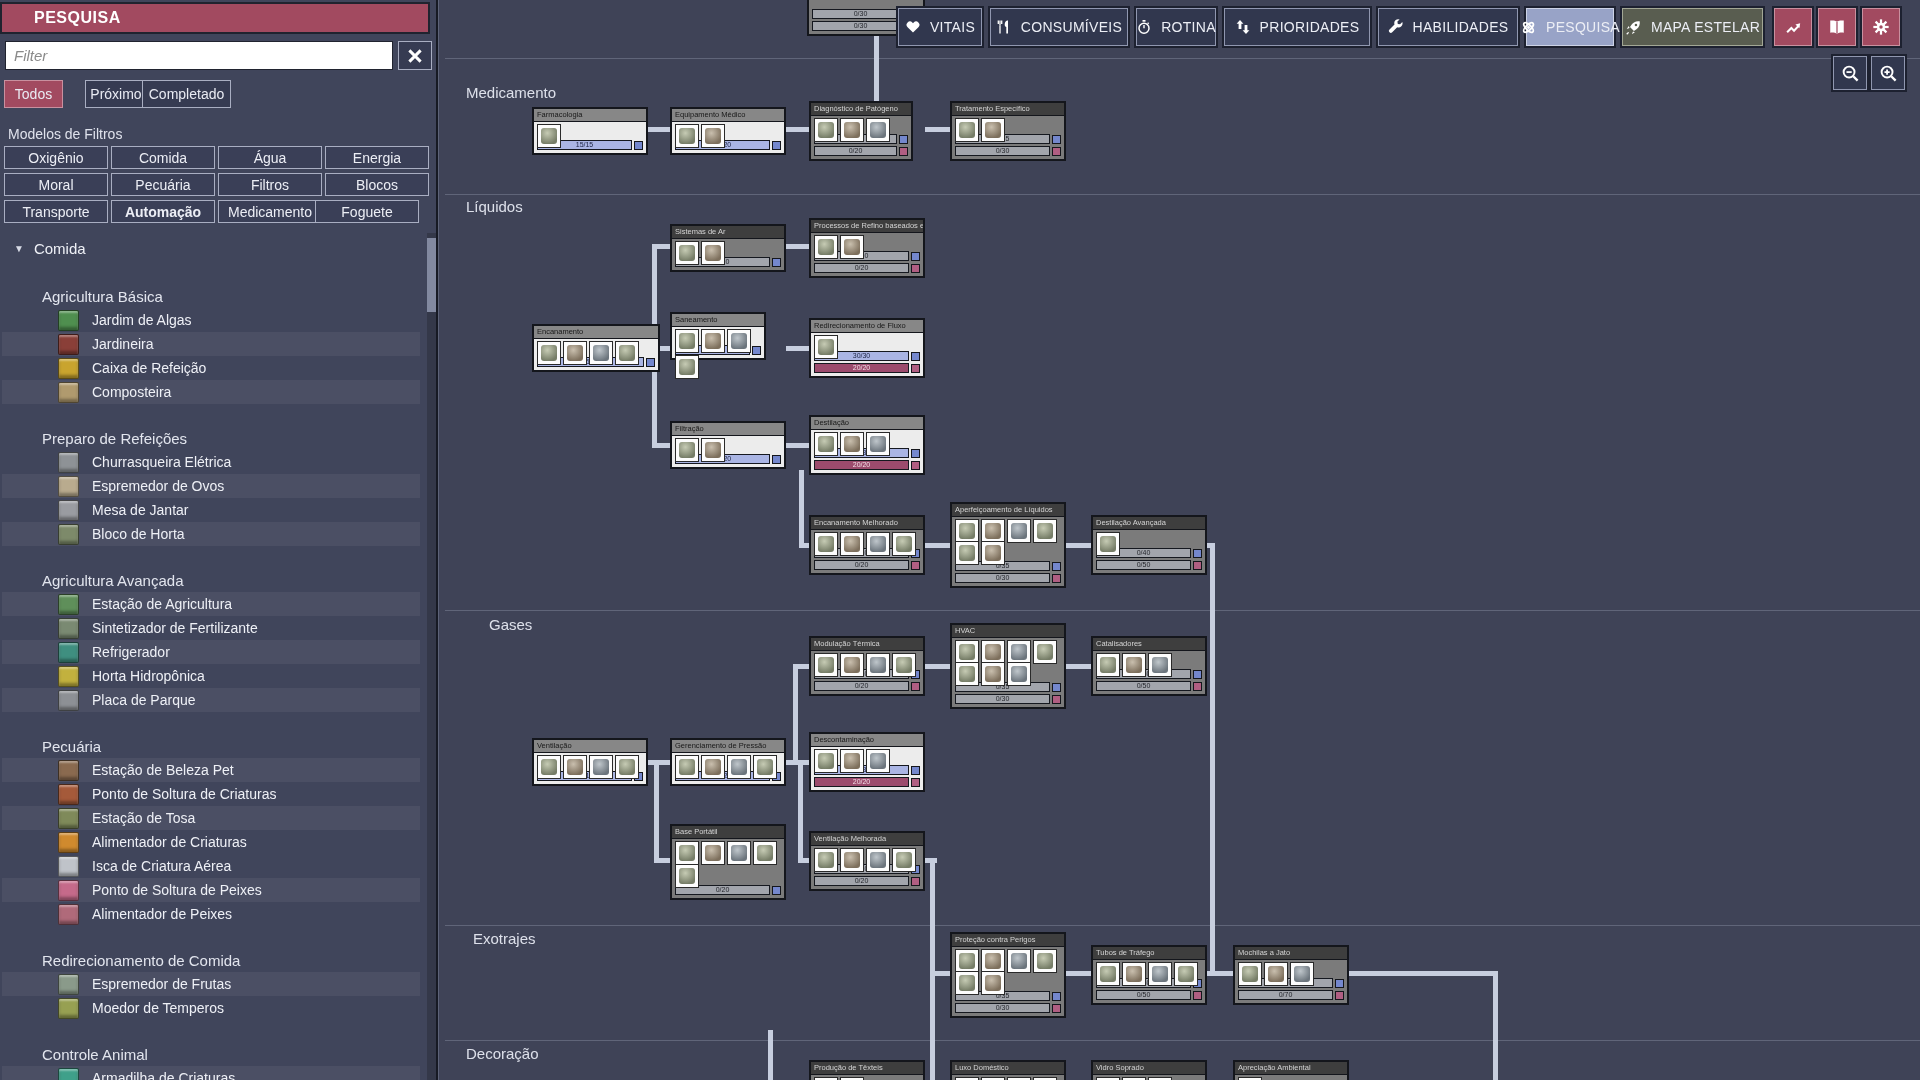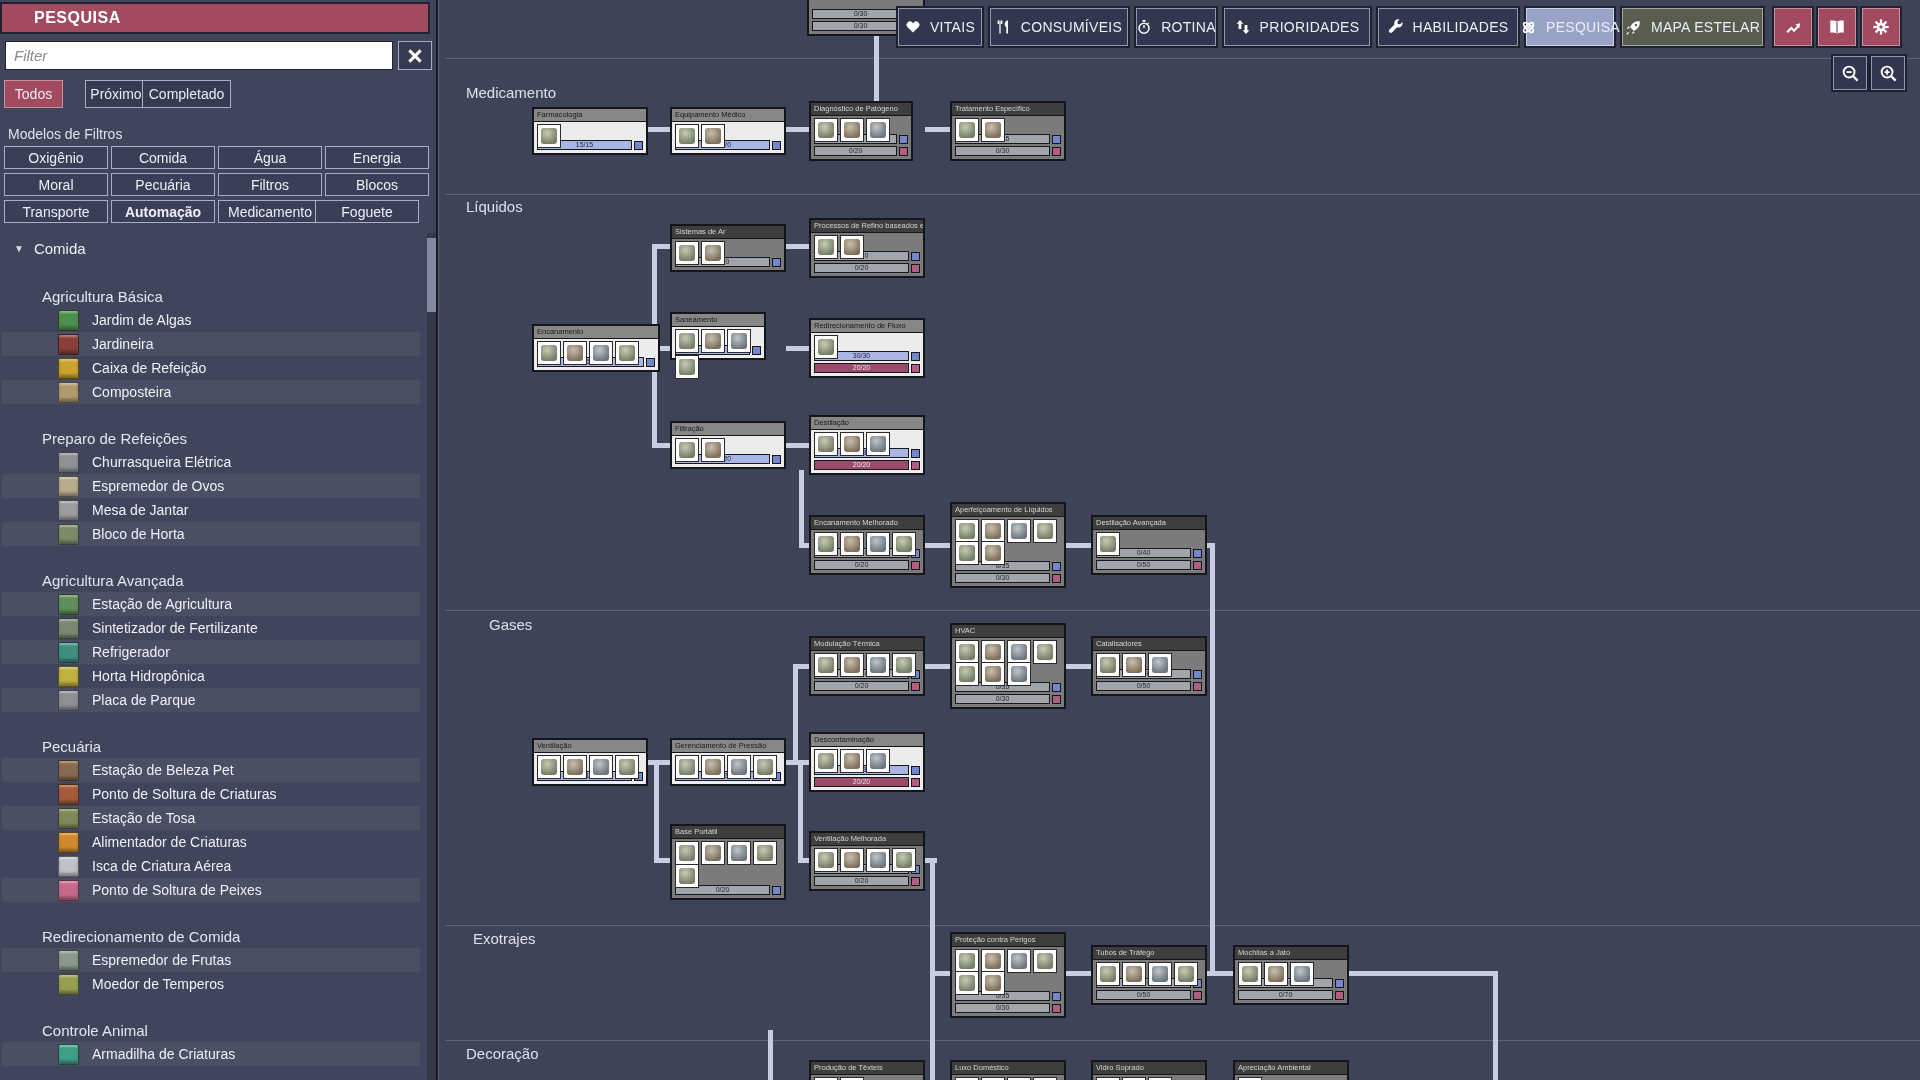--- a/index.html
+++ b/index.html
@@ -185,20 +185,24 @@
         <span>Alimentador de Criaturas</span>
       </div>
       <div class="item">
         <span class="item-ico" style="background: rgb(191, 195, 201);"></span>
         <span>Isca de Criatura Aérea</span>
       </div>
       <div class="item hl">
         <span class="item-ico" style="background: rgb(197, 106, 138);"></span>
         <span>Ponto de Soltura de Peixes</span>
       </div>
+      <div class="item">
+        <span class="item-ico" style="background: rgb(176, 106, 122);"></span>
+        <span>Alimentador de Peixes</span>
+      </div>
       <div class="tree-group-title">Redirecionamento de Comida</div>
       <div class="item hl">
         <span class="item-ico" style="background: rgb(138, 154, 138);"></span>
         <span>Espremedor de Frutas</span>
       </div>
       <div class="item">
         <span class="item-ico" style="background: rgb(151, 160, 82);"></span>
         <span>Moedor de Temperos</span>
       </div>
       <div class="tree-group-title">Controle Animal</div>

